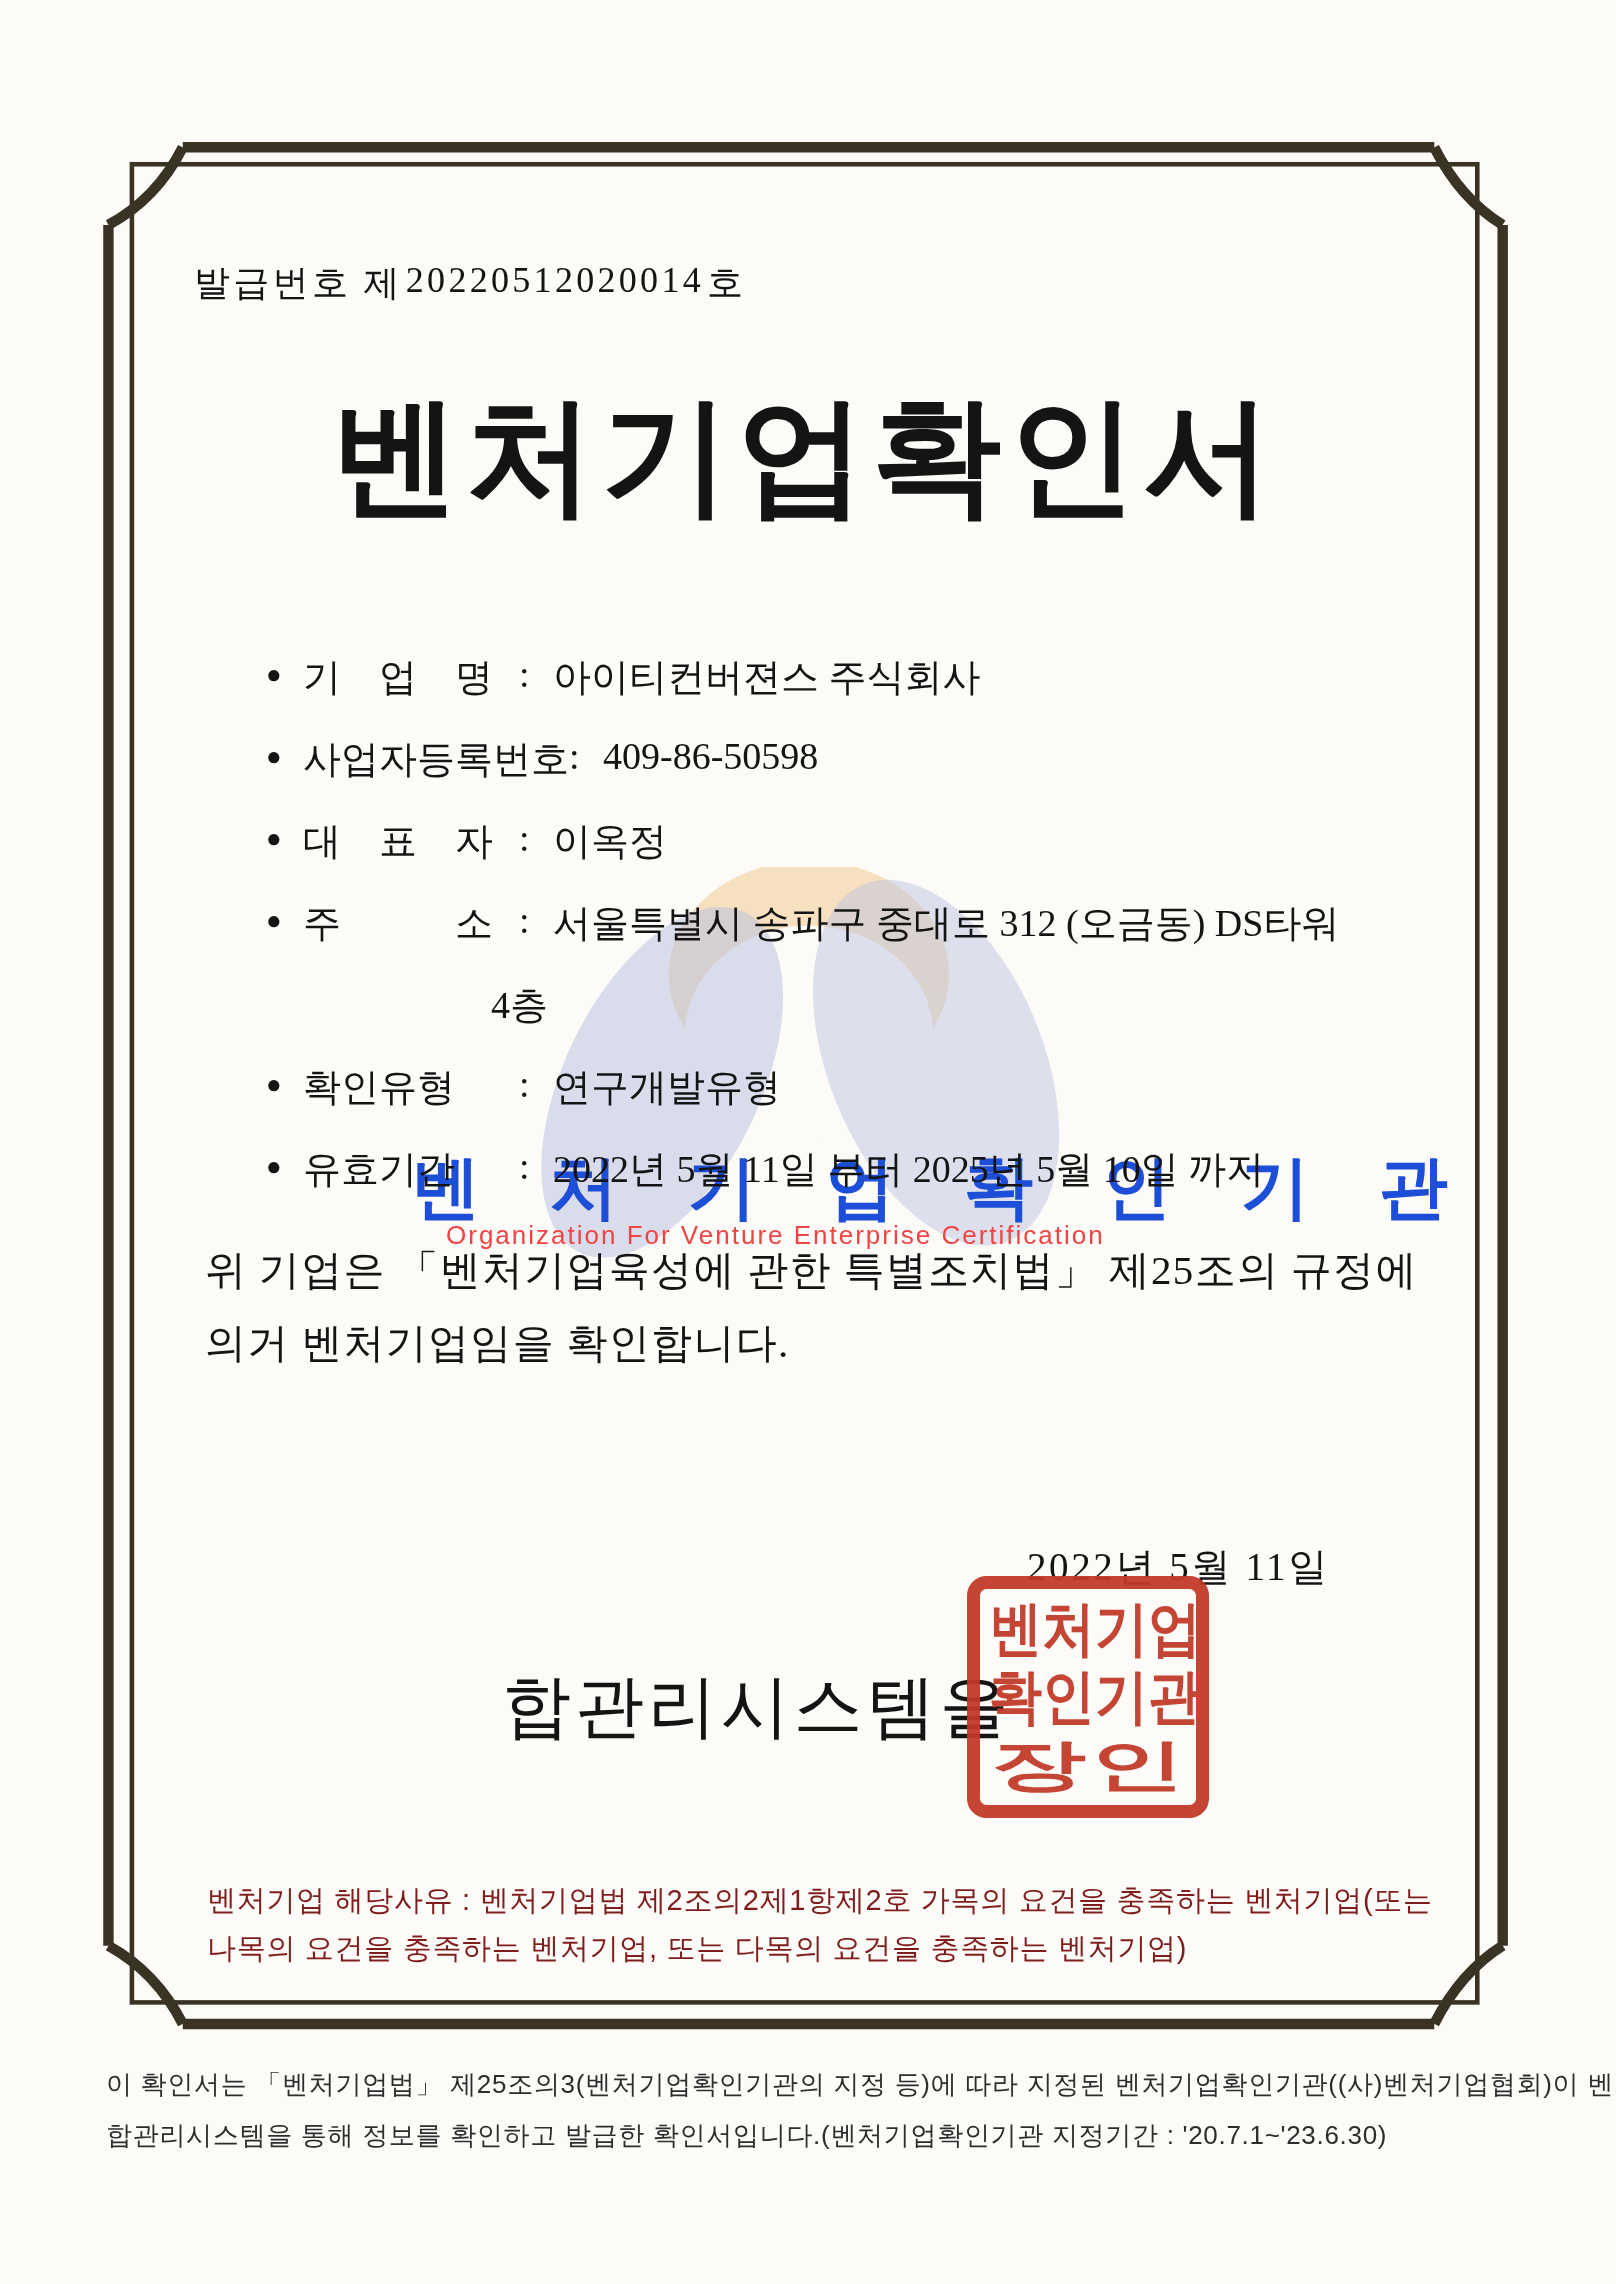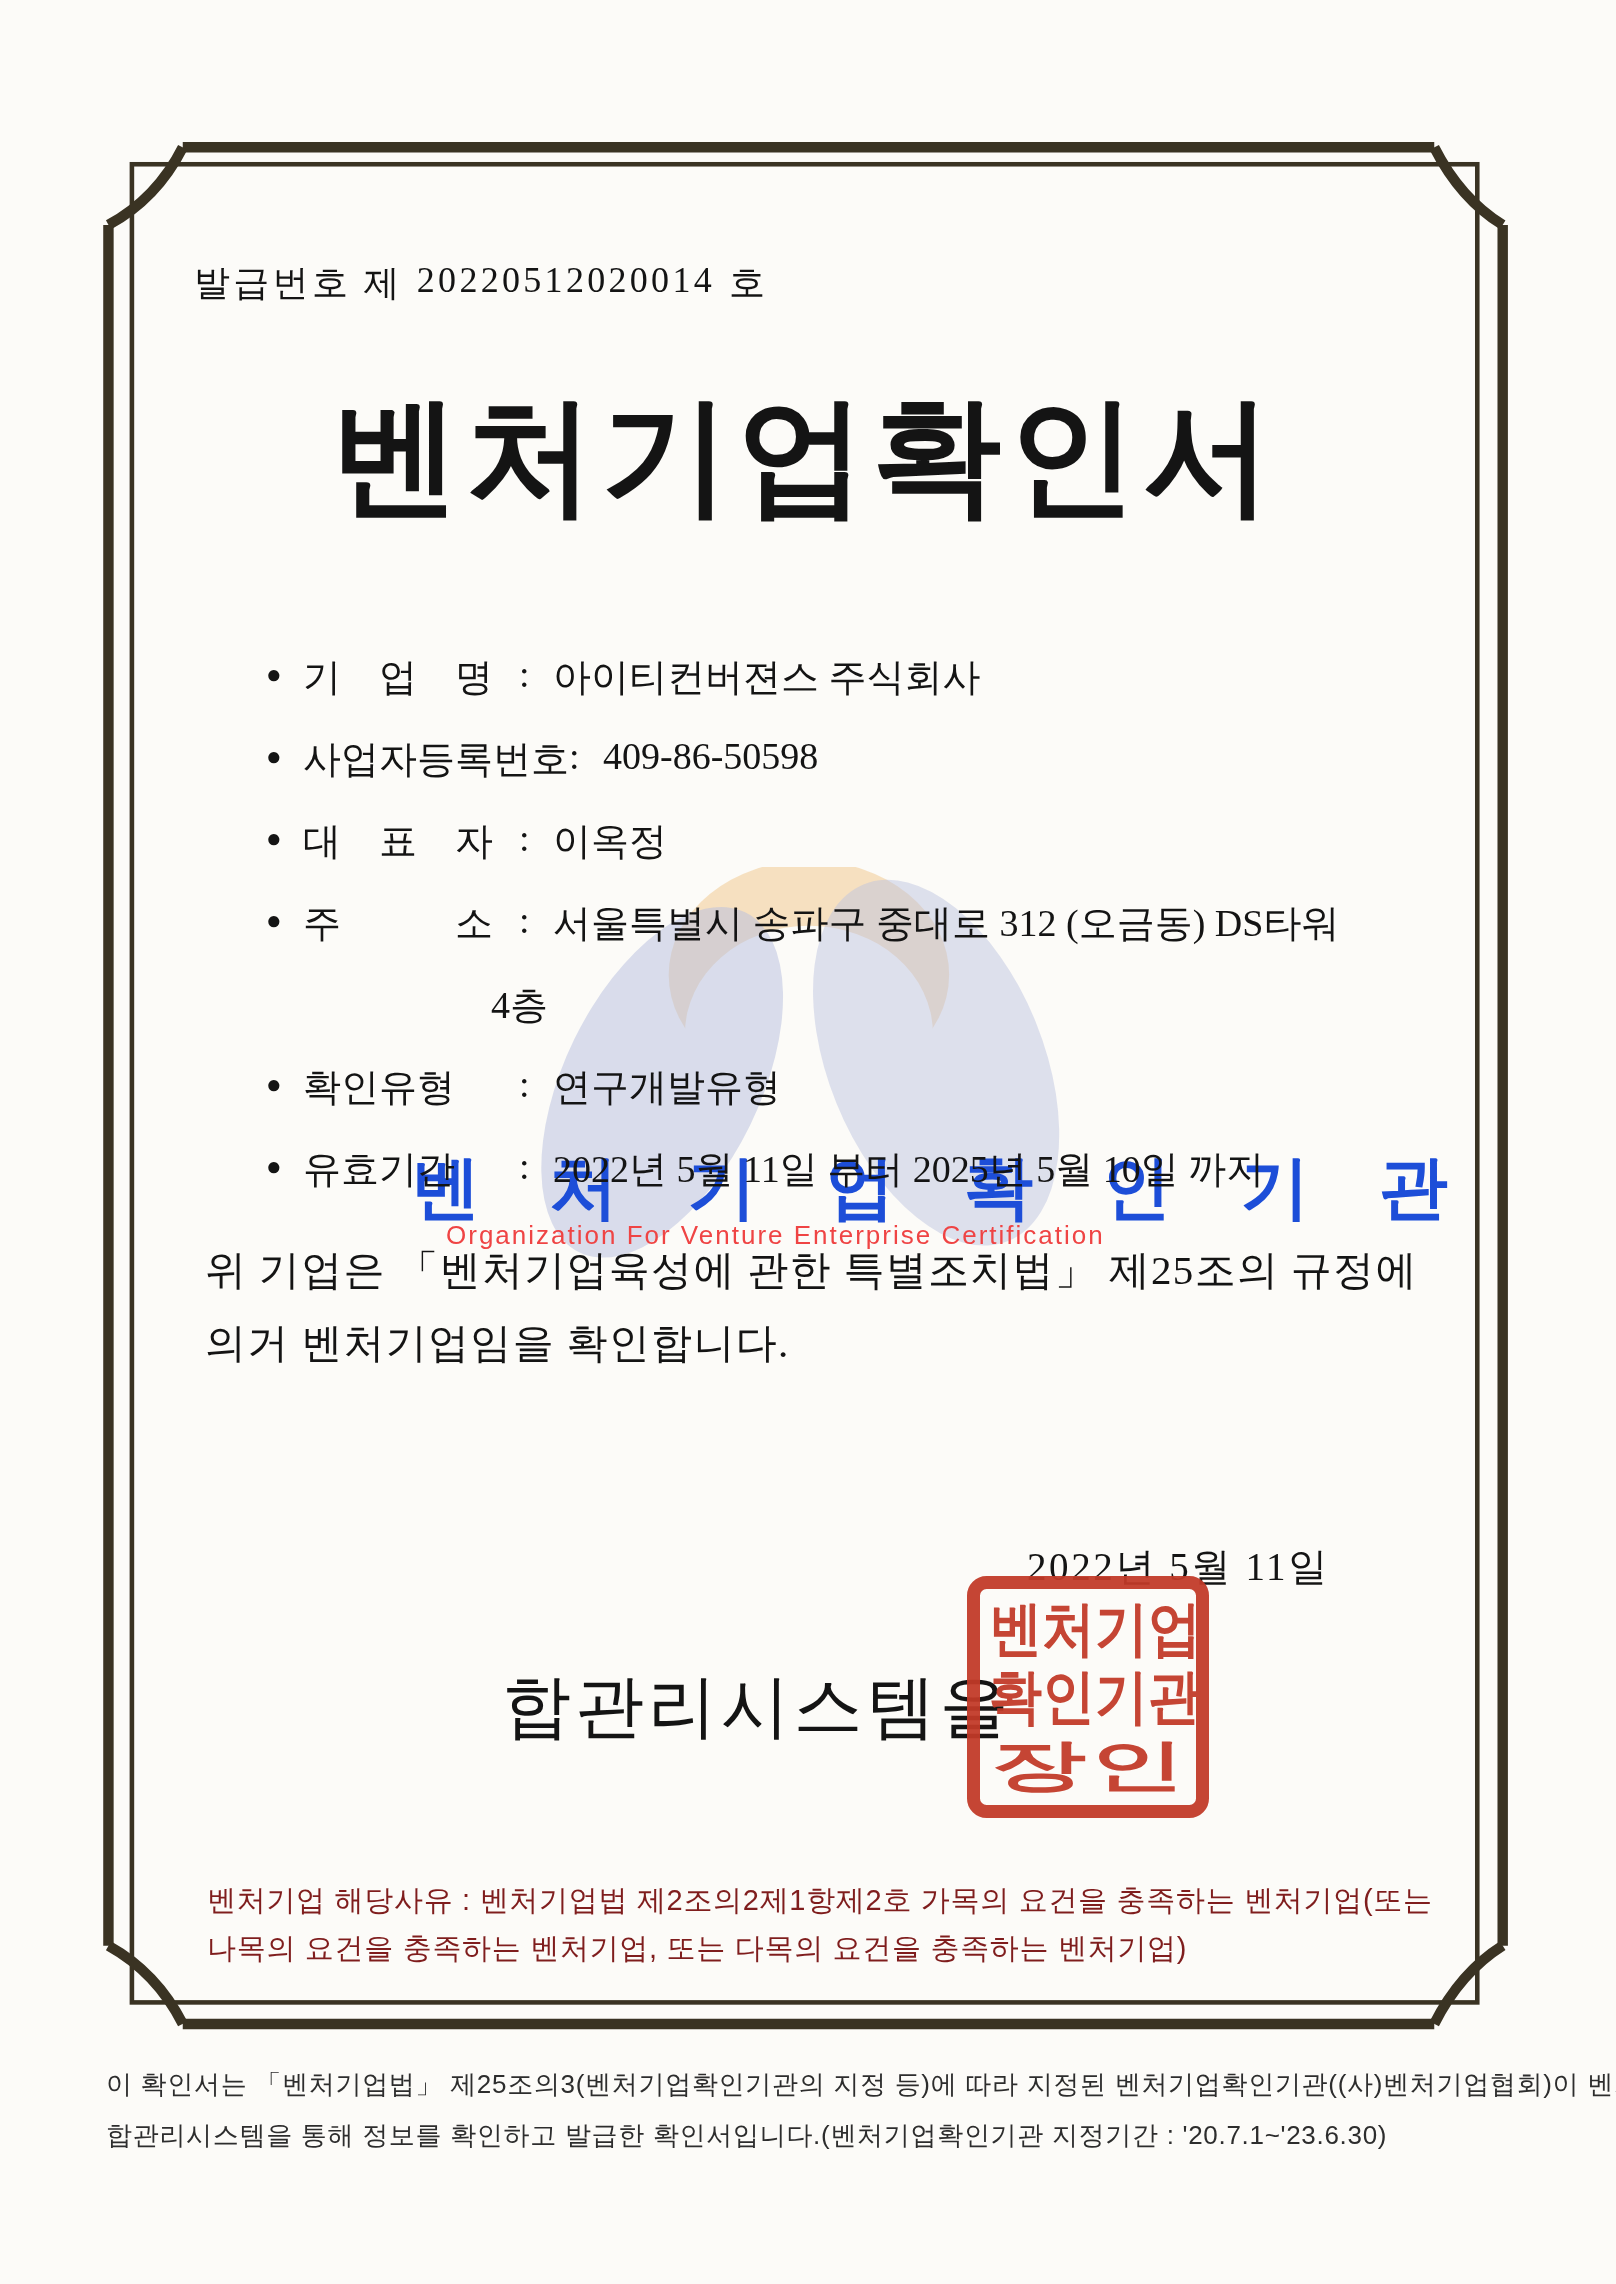--- a/index.html
+++ b/index.html
@@ -10,21 +10,21 @@
     overflow:hidden;
     font-family:"Liberation Serif","DejaVu Serif",serif;
     color:#141414;
   }
   .abs{position:absolute;}
   
   .frame-svg{left:0;top:0;width:1617px;height:2284px;z-index:3;pointer-events:none;}
   
   .issue-line{
     left:194px;top:259px;z-index:5;
-    font-size:36px;letter-spacing:3.3px;display:flex;gap:14px;white-space:nowrap;
+    font-size:36px;letter-spacing:3.3px;display:flex;gap:3px;white-space:nowrap;
   }
   
   .title{
     left:132px;top:370px;width:1345px;z-index:5;
     font-size:129px;font-weight:bold;letter-spacing:6.5px;
     text-align:center;white-space:nowrap;
   }
   
   .wm-logo{left:535px;top:867px;z-index:1;}
   .wm-kr{

